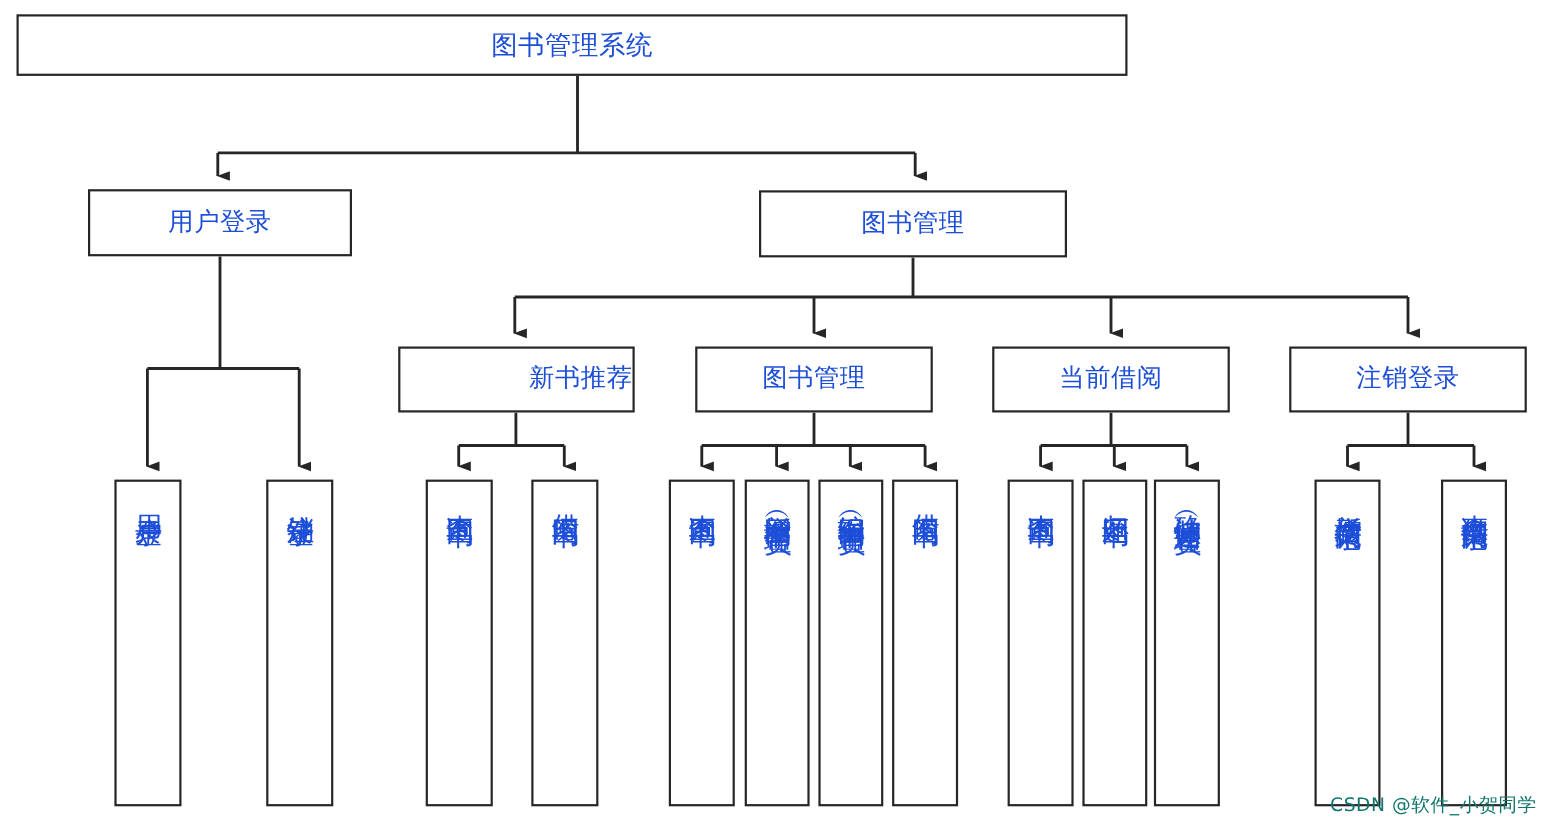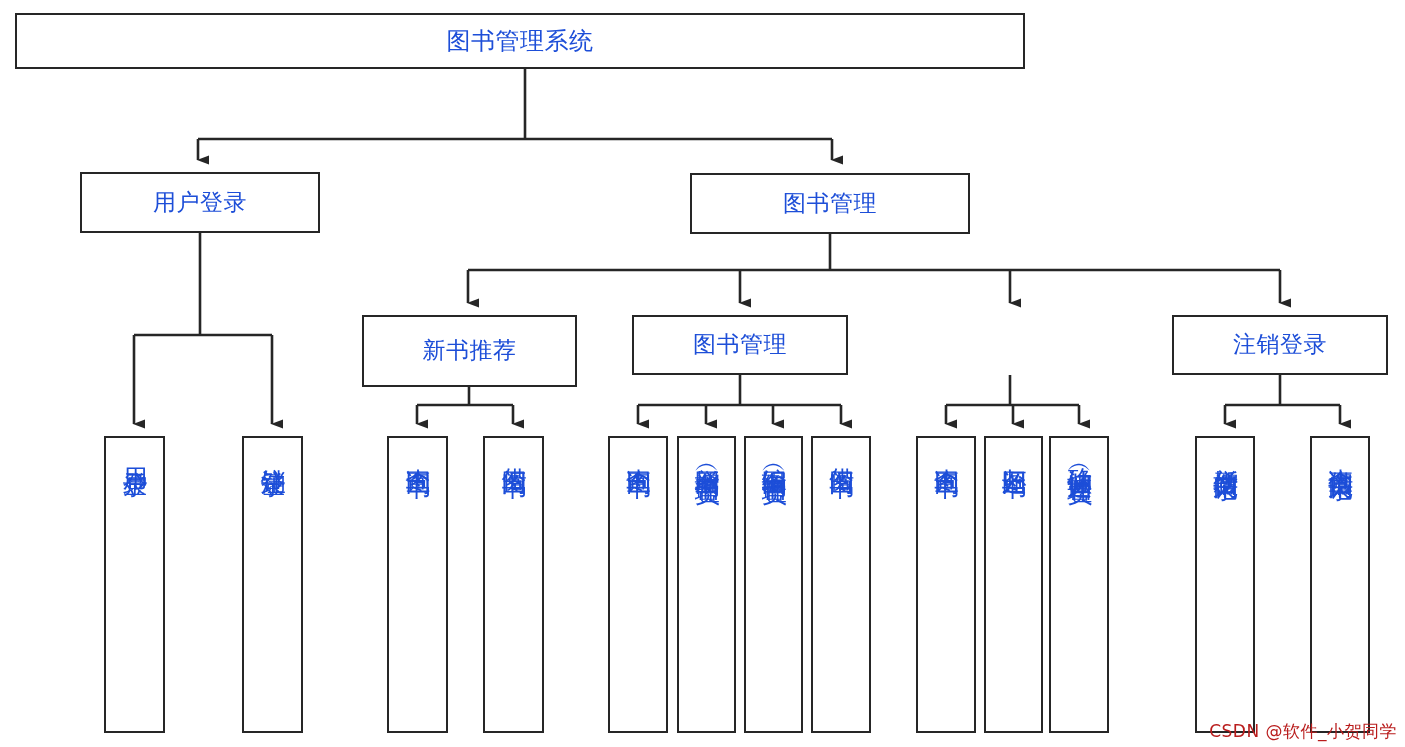--- a/index.html
+++ b/index.html
@@ -63,21 +63,21 @@
     font-size: 25px;
     line-height: 1.05;
     letter-spacing: 2px;
     white-space: nowrap;
   }
   #watermark {
     position: absolute;
     right: 8px;
     bottom: 4px;
     font-size: 17px;
-    color: #b91c1c;
+    color: #0f766e;
     letter-spacing: 0.5px;
     user-select: none;
     white-space: nowrap;
   }
 </style>
 </head>
 <body>
 
 <div id="diagram-root">
 
@@ -136,28 +136,31 @@
   </div>
 
   <div class="node horiz" style="left:80px; top:172px; width:240px; height:61px;">
     <span class="node-label">用户登录</span>
   </div>
 
   <div class="node horiz" style="left:690px; top:173px; width:280px; height:61px;">
     <span class="node-label">图书管理</span>
   </div>
 
-  <div class="node horiz" style="left:362px; top:315px; width:215px; height:72px;">
+  <div class="node horiz" style="left:362px; top:315px; width:215px; height:60px;justify-content:flex-end;">
     <span class="node-label">新书推荐</span>
   </div>
 
   <div class="node horiz" style="left:632px; top:315px; width:216px; height:60px;">
     <span class="node-label">图书管理</span>
   </div>
 
+  <div class="node horiz" style="left:902px; top:315px; width:216px; height:60px;">
+    <span class="node-label">当前借阅</span>
+  </div>
 
   <div class="node horiz" style="left:1172px; top:315px; width:216px; height:60px;">
     <span class="node-label">注销登录</span>
   </div>
 
   <div class="node vert" style="left:104px; top:436px; width:61px; height:297px;">
     <span class="node-label">用户登录</span>
   </div>
   <div class="node vert" style="left:242px; top:436px; width:61px; height:297px;">
     <span class="node-label">注销登录</span>

